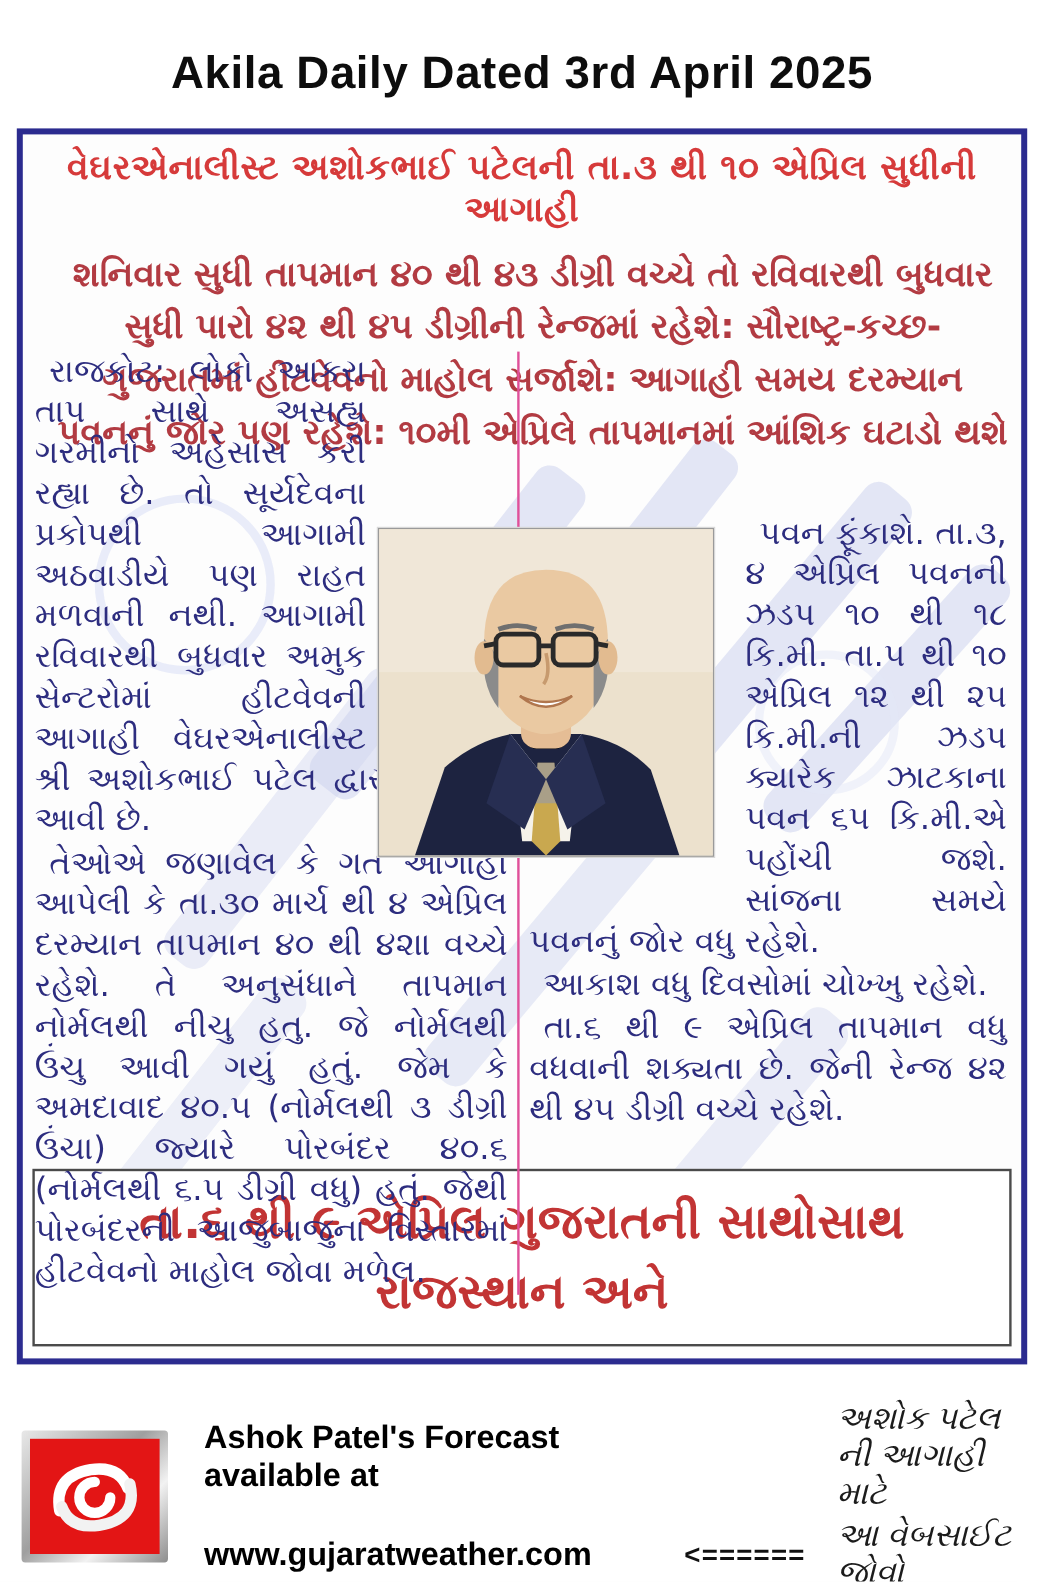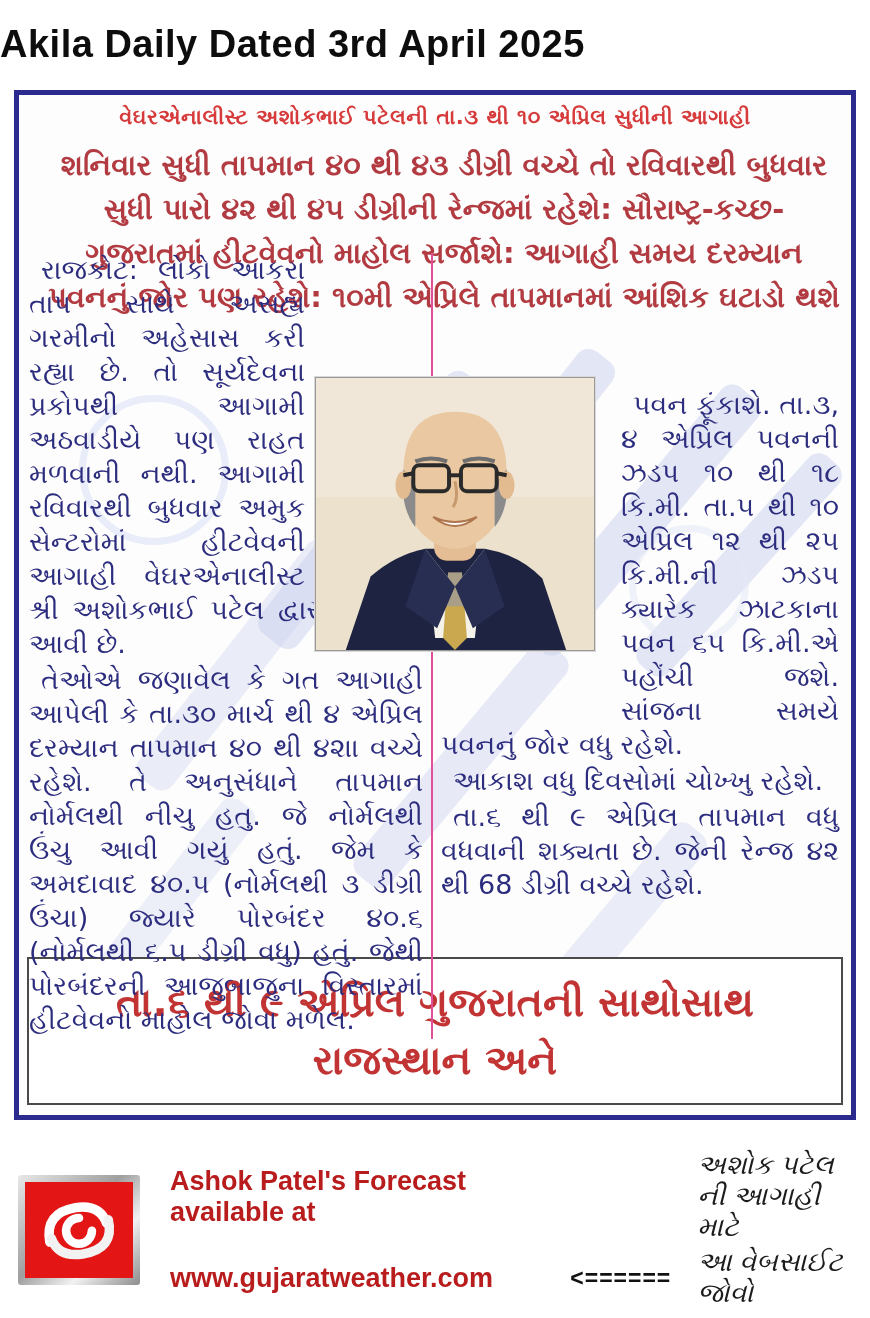--- a/index.html
+++ b/index.html
@@ -7,35 +7,35 @@
     --body_blue:#2d2d7f; --divider_pink:#e0509a; --box_border:#2b2b8f;
     --highlight_red:#c23434; --logo_red:#e31515; --watermark_blue:#cdd3ee;
   }
   *{box-sizing:border-box;margin:0;padding:0;}
   html,body{width:870px;}
   body{
     width:870px;height:1318px;background:#ffffff;overflow:hidden;
     font-family:"DejaVu Sans","Liberation Sans",sans-serif;position:relative;
   }
   .page-title{
-    text-align:left;margin-top:23px;font-size:38px;font-weight:800;
+    text-align:center;margin-top:40px;font-size:38px;font-weight:800;
     color:#0d0d0d;letter-spacing:.5px;font-family:"Liberation Sans","DejaVu Sans",sans-serif;
   }
   .main-box{
     position:relative;margin:24px 14px 0 14px;border:5px solid var(--box_border);
     background:#fdfdfd;height:1030px;overflow:hidden;
   }
   .watermark{position:absolute;inset:0;z-index:0;pointer-events:none;}
   .wm-bar{position:absolute;background:var(--watermark_blue);opacity:.55;border-radius:14px;}
   .wm-ring{position:absolute;border:7px solid #e3e7f7;border-radius:50%;opacity:.8;}
   .wm-sun{position:absolute;width:74px;height:70px;border-radius:50%;
     background:radial-gradient(circle at 45% 45%, #f6d9a4 0%, #f9e7c8 55%, rgba(255,255,255,0) 75%);}
   .content{position:relative;z-index:1;height:100%;display:flex;flex-direction:column;}
   .kicker{
-    text-align:center;color:var(--kicker_red);font-size:21px;font-weight:600;
+    text-align:center;color:var(--kicker_red);font-size:29px;font-weight:600;
     padding:10px 10px 2px 10px;letter-spacing:.5px;
   }
   .headline{
     text-align:center;color:var(--headline_red);font-weight:800;
     font-size:62px;line-height:1.62;margin-top:2px;
   }
   .subheadline{
     text-align:center;color:var(--subhead_red);font-size:29px;font-weight:600;
     line-height:1.52;padding:12px 8px 6px 26px;
   }
@@ -63,21 +63,21 @@
   }
   .logo{
     width:122px;height:110px;padding:7px;border-radius:3px;flex:0 0 auto;
     background:linear-gradient(135deg,#e8e8e8,#9f9f9f 45%,#f2f2f2 70%,#8d8d8d);
   }
   .logo-inner{width:100%;height:100%;background:var(--logo_red);display:flex;align-items:center;justify-content:center;}
   .footer-text{
     display:grid;grid-template-columns:auto auto auto;column-gap:26px;row-gap:4px;
     align-items:center;font-family:"Liberation Sans","DejaVu Sans",sans-serif;
   }
-  .ft-en{font-weight:700;font-size:27px;color:#b91c1c;}
+  .ft-en{font-weight:700;font-size:27px;color:#000000;}
   .ft-arrow{font-weight:700;font-size:23px;color:#111;letter-spacing:1px;}
   .ft-gu{font-size:27px;color:#1c1c1c;font-style:italic;}
 </style>
 </head>
 <body>
 
 <h1 class="page-title">Akila Daily Dated 3rd April 2025</h1>
 
 <div class="main-box">
   <div class="watermark">
@@ -104,21 +104,21 @@
       <div class="col-left">
         <div class="spacer-right"></div>
         <p>રાજકોટ: લોકો આકરા તાપ સાથે અસહ્ય ગરમીનો અહેસાસ કરી રહ્યા છે. તો સૂર્યદેવના પ્રકોપથી આગામી અઠવાડીયે પણ રાહત મળવાની નથી. આગામી રવિવારથી બુધવાર અમુક સેન્ટરોમાં હીટવેવની આગાહી વેઘરએનાલીસ્ટ શ્રી અશોકભાઈ પટેલ દ્વારા કરવામાં આવી છે.</p>
         <p>તેઓએ જણાવેલ કે ગત આગાહી આપેલી કે તા.૩૦ માર્ચ થી ૪ એપ્રિલ દરમ્યાન તાપમાન ૪૦ થી ૪૨ાા વચ્ચે રહેશે. તે અનુસંધાને તાપમાન નોર્મલથી નીચુ હતુ. જે નોર્મલથી ઉંચુ આવી ગયું હતું. જેમ કે અમદાવાદ ૪૦.૫ (નોર્મલથી ૩ ડીગ્રી ઉંચા) જ્યારે પોરબંદર ૪૦.૬ (નોર્મલથી ૬.૫ ડીગ્રી વધુ) હતું. જેથી પોરબંદરની આજુબાજુના વિસ્તારમાં હીટવેવનો માહોલ જોવા મળેલ.</p>
 
       </div>
       <div class="col-right">
         <div class="spacer-left"></div>
         <p>પવન ફૂંકાશે. તા.૩, ૪ એપ્રિલ પવનની ઝડપ ૧૦ થી ૧૮ કિ.મી. તા.૫ થી ૧૦ એપ્રિલ ૧૨ થી ૨૫ કિ.મી.ની ઝડપ ક્યારેક ઝાટકાના પવન ૬૫ કિ.મી.એ પહોંચી જશે. સાંજના સમયે પવનનું જોર વધુ રહેશે.</p>
         <p>આકાશ વધુ દિવસોમાં ચોખ્ખુ રહેશે.</p>
-        <p>તા.૬ થી ૯ એપ્રિલ તાપમાન વધુ વધવાની શક્યતા છે. જેની રેન્જ ૪૨ થી 68 ડીગ્રી વચ્ચે રહેશે.</p>
+        <p>તા.૬ થી ૯ એપ્રિલ તાપમાન વધુ વધવાની શક્યતા છે. જેની રેન્જ ૪૨ થી ૪૫ ડીગ્રી વચ્ચે રહેશે.</p>
 
       </div>
 
       <div class="photo-frame">
         <svg viewBox="0 0 280 274" xmlns="http://www.w3.org/2000/svg">
           <rect x="0" y="0" width="280" height="274" fill="#ece1cd"></rect>
           <rect x="0" y="0" width="280" height="120" fill="#f0e7d8"></rect>
 
           <path d="M30 274 L55 200 Q80 178 110 172 L170 172 Q205 178 228 202 L252 274 Z" fill="#1d2340"></path>
           <path d="M110 172 L140 210 L170 172 L160 262 L120 262 Z" fill="#f5f2ea"></path>

